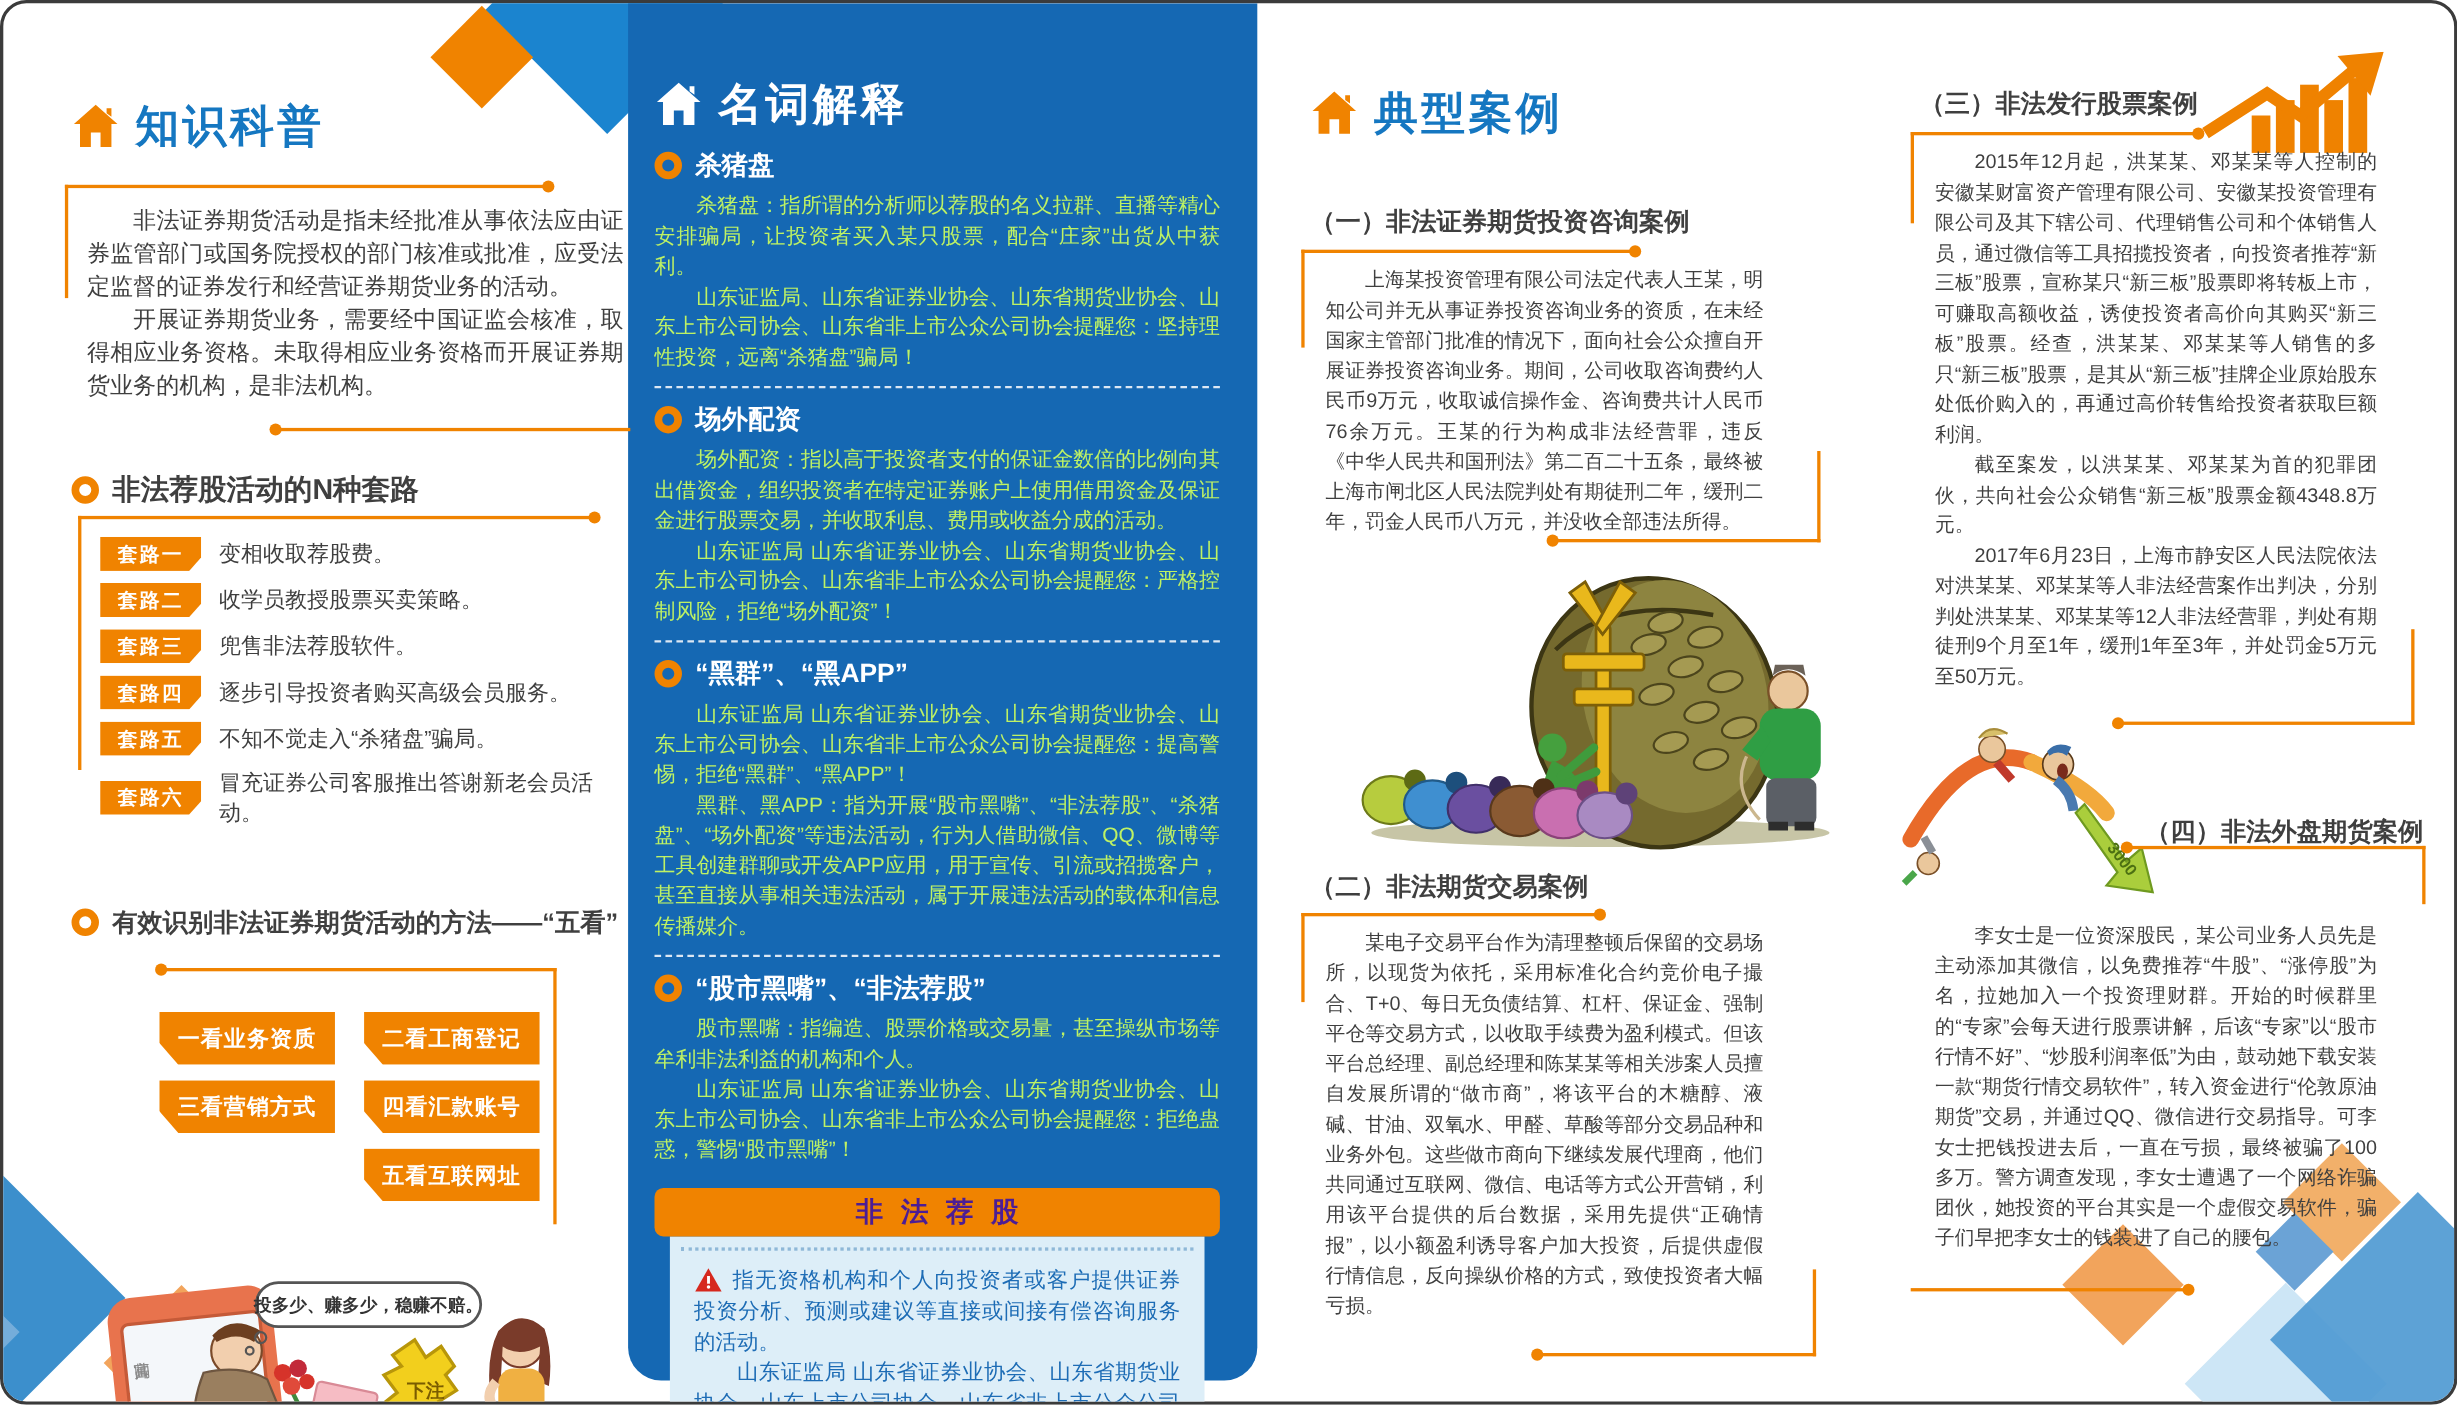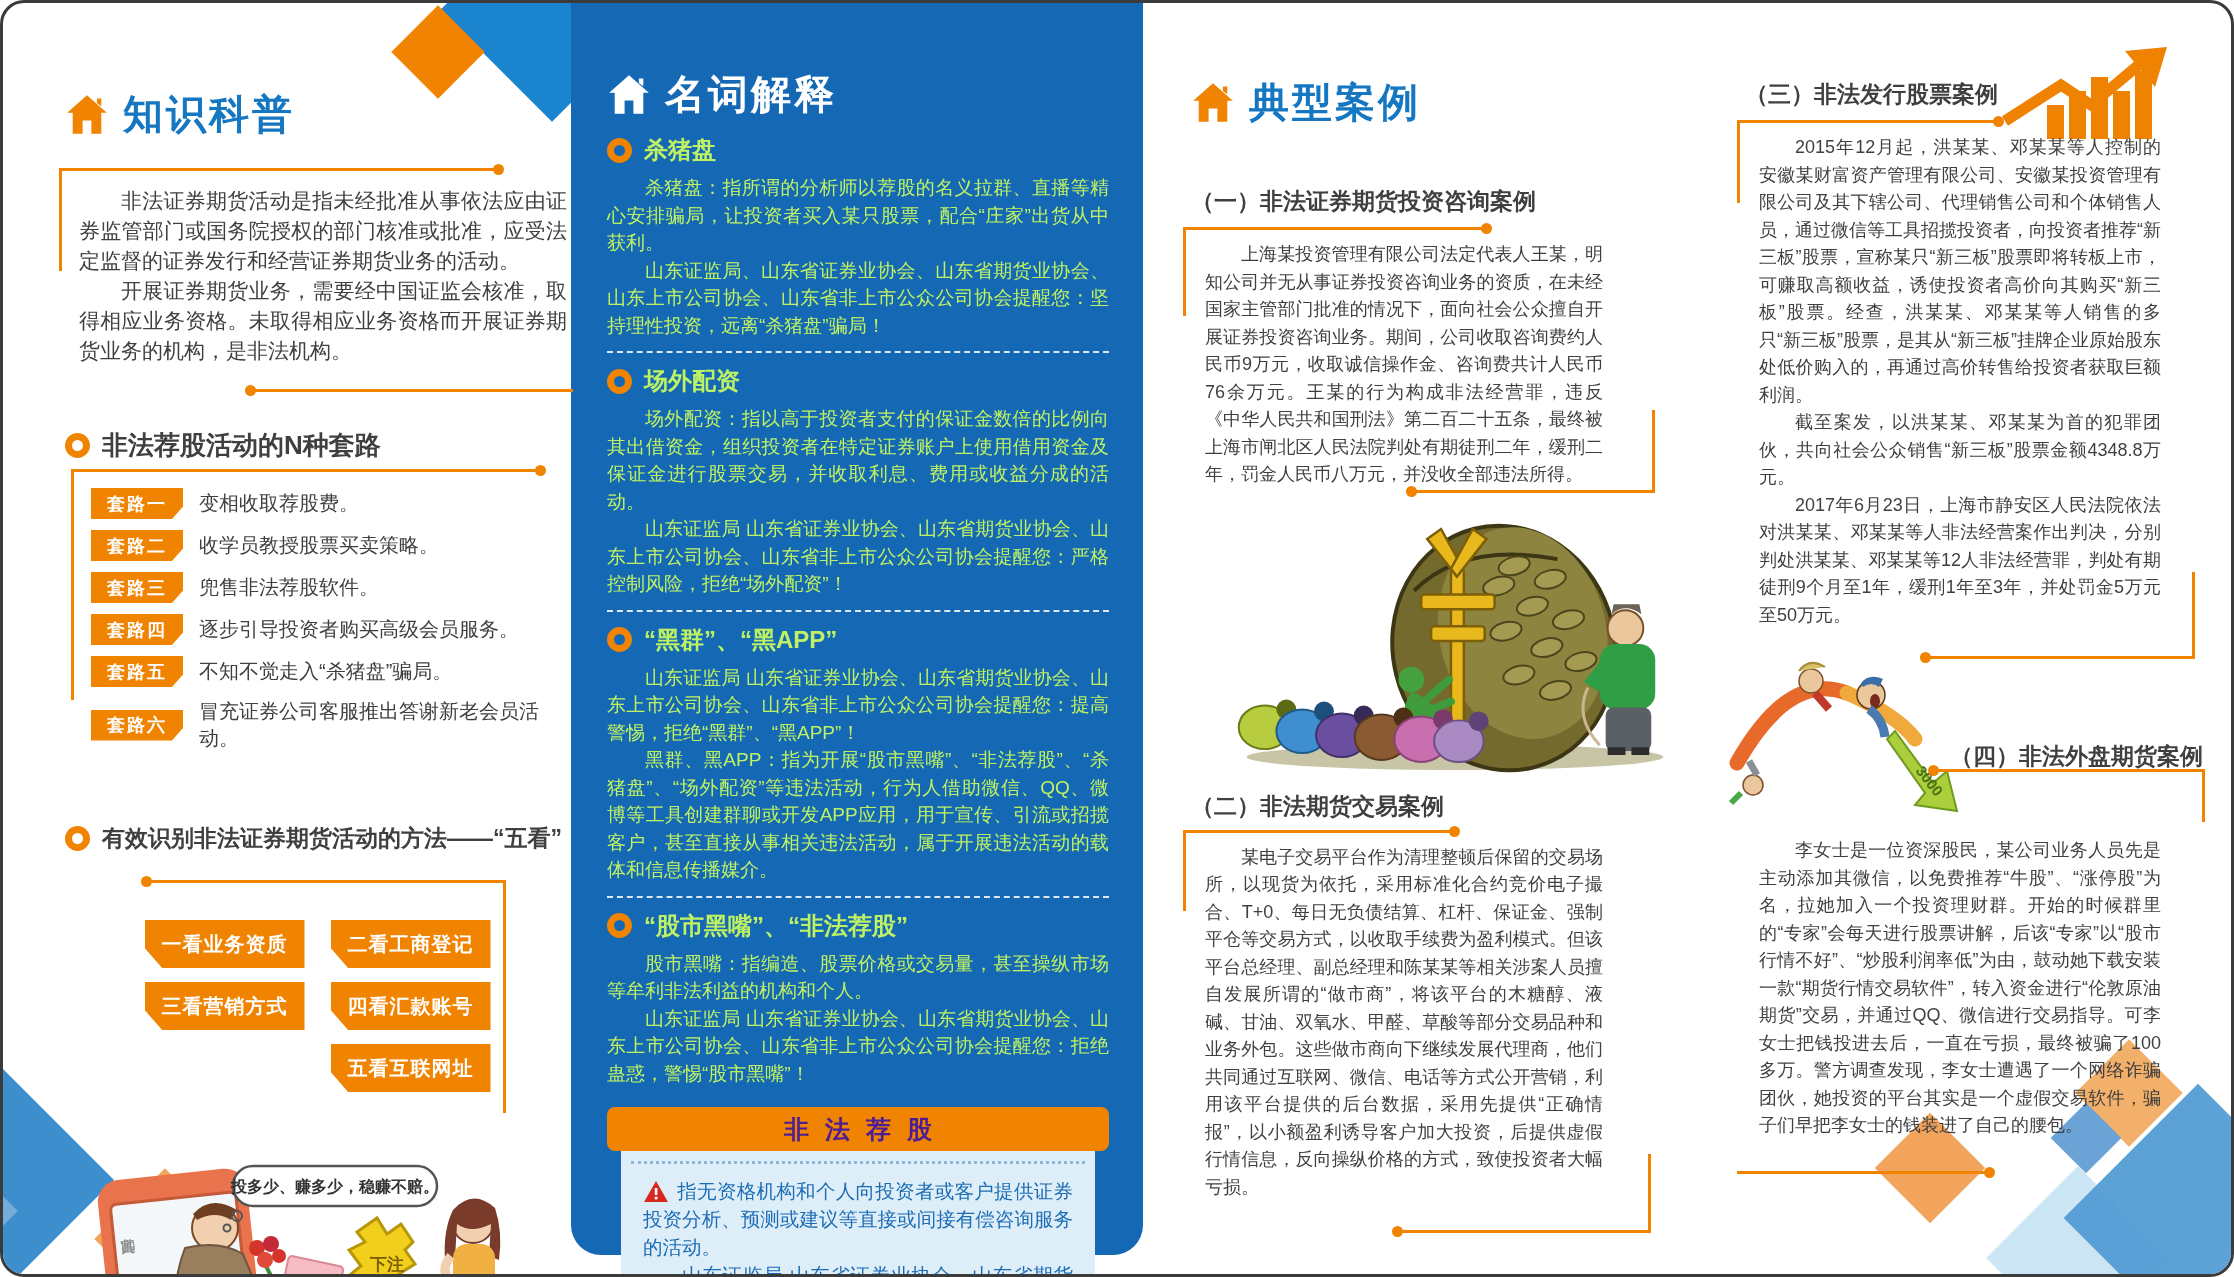--- a/index.html
+++ b/index.html
@@ -8,35 +8,35 @@
         font-family:"Liberation Sans",sans-serif;color:#3f3f3f;}
   :root{--orange:#f08300;--blue:#1577c1;--panel:#1568b3;--ink:#3f3f3f;}
 
   
   .deco{position:absolute;transform:rotate(45deg);z-index:1;}
 
   
   .panel{position:absolute;top:0;box-sizing:border-box;z-index:3;}
   .panel1{left:62px;width:505px;height:100%;padding-top:72px;margin-top:12px;}
   .panel2{left:568px;width:572px;height:1252px;background:var(--panel);
-          border-radius:0 0 30px 30px;padding:64px 34px 0 36px;z-index:2;}
+          border-radius:0 0 30px 30px;padding:64px 34px 0 24px;z-index:2;}
   .panel3{left:1188px;width:505px;height:100%;padding-top:72px;}
   .panel4{left:1742px;width:414px;height:100%;padding-top:76px;}
 
   
   .sec-title{display:flex;align-items:center;gap:14px;}
   .sec-title h1{margin:0;font-size:40px;font-weight:bold;color:var(--blue);letter-spacing:3px;}
   .panel2 .sec-title h1{color:#fff;}
   .house{width:44px;height:42px;flex:none;}
 
   .subhead{display:flex;align-items:center;gap:12px;}
   .donut{width:11px;height:11px;border:7px solid var(--orange);border-radius:50%;flex:none;background:transparent;}
   .subhead h2{margin:0;font-size:24px;font-weight:bold;color:var(--ink);}
   .panel2 .subhead{margin:12px 0 8px;}
-  .panel2 .subhead h2{color:#bef264;font-size:24px;}
+  .panel2 .subhead h2{color:#ffffff;font-size:24px;}
 
   
   .body{font-size:21px;line-height:30px;text-align:justify;margin:0;color:var(--ink);}
   .indent{text-indent:2em;}
   .panel2 .body{color:#bef264;font-size:19px;line-height:27.5px;}
   .panel3 .body,.panel4 .body{font-size:18px;line-height:27.5px;}
 
   .case-h{font-size:23px;font-weight:bold;color:var(--ink);margin:0;}
 
   

